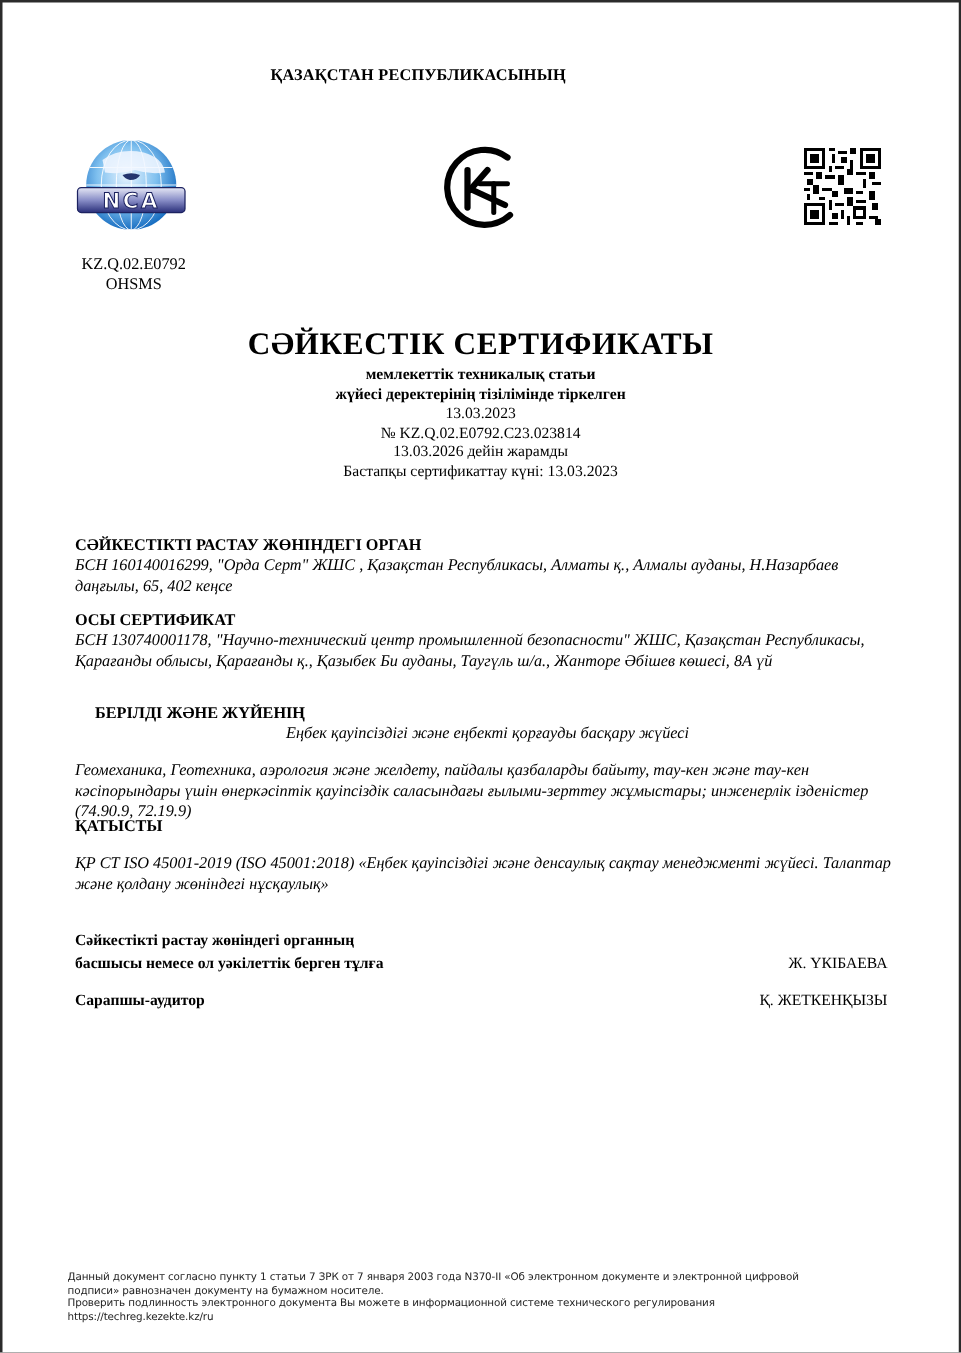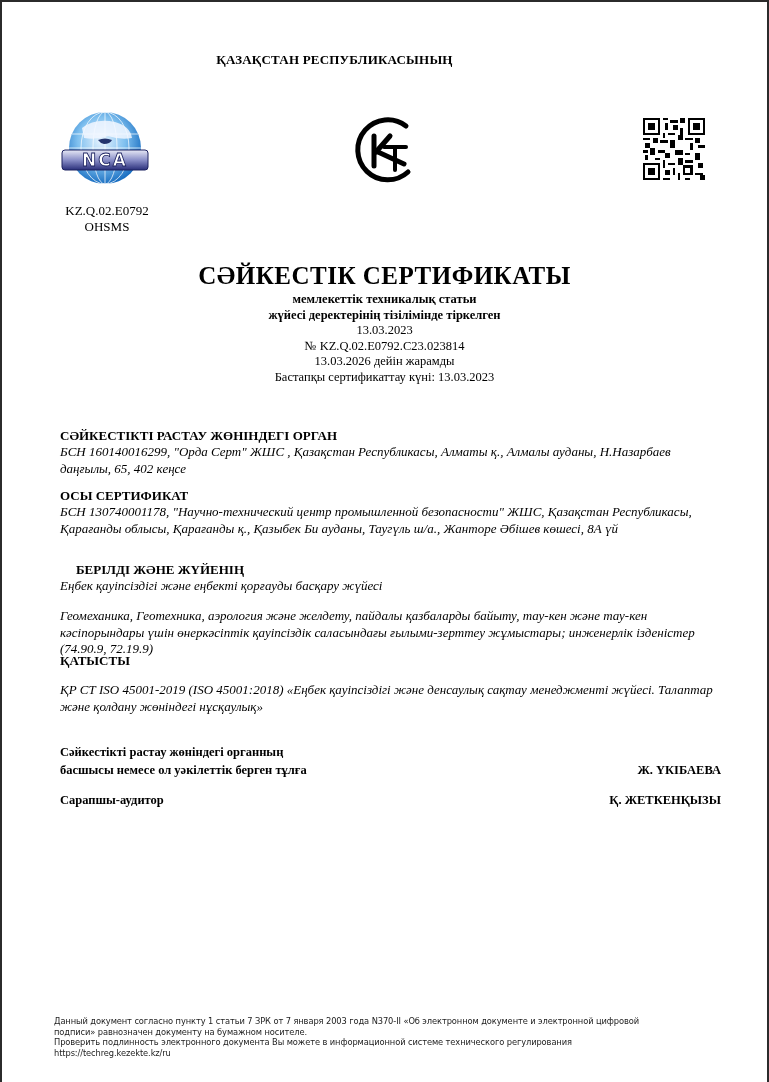--- a/index.html
+++ b/index.html
@@ -25,21 +25,21 @@
       left: 0; width: 765px; top: 259px; text-align: center;
       font-size: 25px; font-weight: bold; letter-spacing: 0.5px; line-height: 30px;
     }
     .subinfo {
       left: 0; width: 765px; top: 290px; text-align: center; font-size: 12.5px; line-height: 15.5px;
     }
     .subinfo .b { font-weight: bold; }
     .sec-h { left: 58px; font-weight: bold; font-size: 13px; line-height: 16px; }
     .sec-t { left: 58px; width: 660px; font-style: italic; font-size: 13px; line-height: 16.5px; }
     .sig { left: 58px; font-weight: bold; font-size: 12.5px; line-height: 16px; }
-    .sig-r { right: 46px; font-weight: bold; font-size: 12.5px; line-height: 16px; text-align: left; }
+    .sig-r { right: 57px; font-weight: normal; font-size: 12.5px; line-height: 16px; text-align: left; }
     .footer {
       left: 52px; top: 1014px; width: 680px; font-family: "DejaVu Sans", sans-serif;
       font-size: 8.3px; line-height: 10.5px; color: #222; letter-spacing: -0.1px;
     }
   </style>
 </head>
 <body>
 
 <div class="page">
 
@@ -162,21 +162,21 @@
     <div>Бастапқы сертификаттау күні: 13.03.2023</div>
   </div>
 
   <div class="abs sec-h" style="top:426px;">СӘЙКЕСТІКТІ РАСТАУ ЖӨНІНДЕГІ ОРГАН</div>
   <div class="abs sec-t" style="top:442px;">БСН 160140016299, "Орда Серт" ЖШС , Қазақстан Республикасы, Алматы қ., Алмалы ауданы, Н.Назарбаев даңғылы, 65, 402 кеңсе</div>
 
   <div class="abs sec-h" style="top:486px;">ОСЫ СЕРТИФИКАТ</div>
   <div class="abs sec-t" style="top:502px;">БСН 130740001178, "Научно-технический центр промышленной безопасности" ЖШС, Қазақстан Республикасы, Қарағанды облысы, Қарағанды қ., Қазыбек Би ауданы, Таугүль ш/а., Жанторе Әбішев көшесі, 8А үй</div>
 
   <div class="abs sec-h" style="top:560px;margin-left:16px;">БЕРІЛДІ ЖӘНЕ ЖҮЙЕНІҢ</div>
-  <div class="abs sec-t" style="top:576px;">Еңбек қауіпсіздігі және еңбекті қорғауды басқару жүйесі</div>
+  <div class="abs sec-t" style="top:576px;text-align:center;">Еңбек қауіпсіздігі және еңбекті қорғауды басқару жүйесі</div>
   <div class="abs sec-t" style="top:606px;">Геомеханика, Геотехника, аэрология және желдету, пайдалы қазбаларды байыту, тау-кен және тау-кен кәсіпорындары үшін өнеркәсіптік қауіпсіздік саласындағы ғылыми-зерттеу жұмыстары; инженерлік ізденістер (74.90.9, 72.19.9)</div>
 
   <div class="abs sec-h" style="top:651px;">ҚАТЫСТЫ</div>
   <div class="abs sec-t" style="top:680px;">ҚР СТ ISO 45001-2019 (ISO 45001:2018) «Еңбек қауіпсіздігі және денсаулық сақтау менеджменті жүйесі. Талаптар және қолдану жөніндегі нұсқаулық»</div>
 
   <div class="abs sig" style="top:742px;">
     <div>Сәйкестікті растау жөніндегі органның</div>
     <div style="margin-top:2px;">басшысы немесе ол уәкілеттік берген тұлға</div>
   </div>
   <div class="abs sig-r" style="top:760px;">Ж. ҮКІБАЕВА</div>

